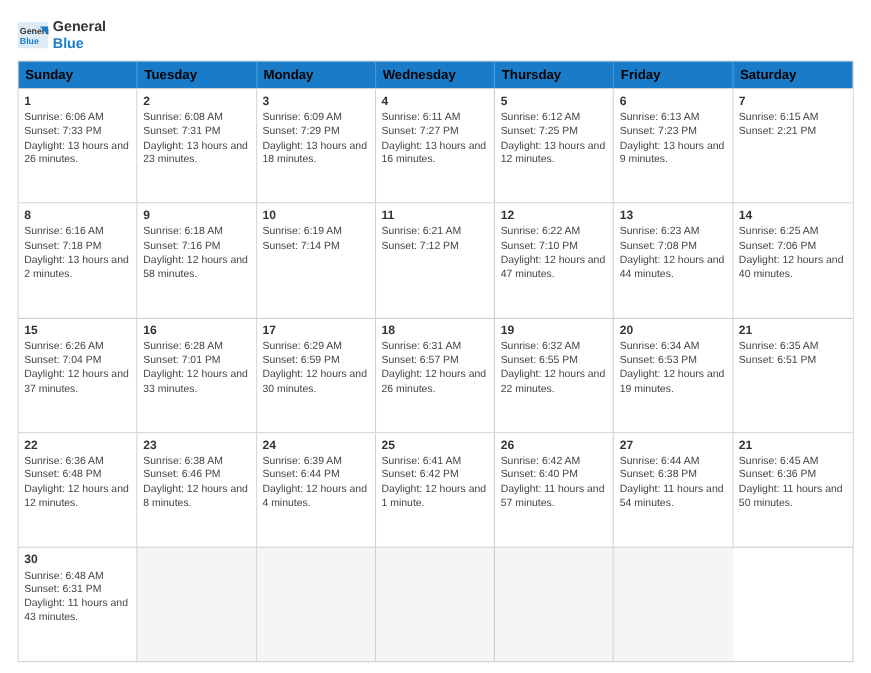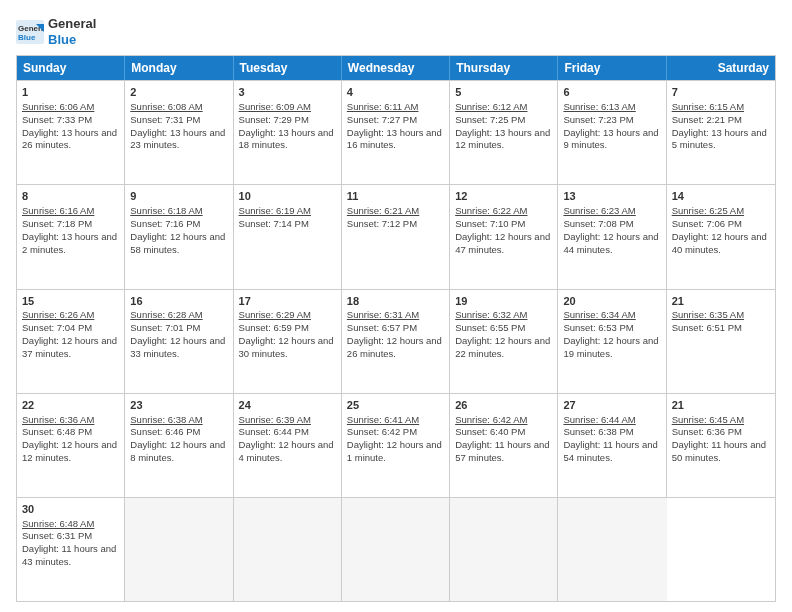--- a/index.html
+++ b/index.html
@@ -59,27 +59,27 @@
       display: flex;
       flex-direction: column;
       border: 1px solid #ccc;
     }
     .cal-header {
       display: grid;
       grid-template-columns: repeat(7, 1fr);
       background: #1a7cc9;
     }
     .cal-header-cell {
-      color: #ffffff;
+      color: #000000;
       font-size: 12px;
       font-weight: bold;
       padding: 5px 6px;
       border-right: 1px solid #4a9dd8;
     }
-    .cal-header-cell:last-child { border-right: none; text-align: right; }
+    .cal-header-cell:last-child { border-right: none; }
     .cal-body {
       display: flex;
       flex-direction: column;
       flex: 1;
     }
     .cal-row {
       display: grid;
       grid-template-columns: repeat(7, 1fr);
       flex: 1;
       border-top: 1px solid #ccc;
@@ -94,21 +94,21 @@
       background: #fff;
     }
     .cal-cell:last-child { border-right: none; }
     .cal-cell.empty { background: #f5f5f5; }
     .cal-cell .day-num {
       font-size: 11px;
       font-weight: bold;
       display: block;
       margin-bottom: 1px;
     }
-    .cal-cell .sun { color: #333; text-decoration: underline; }
+    .cal-cell .sun { color: #333; }
     .cal-cell .info { color: #444; }
   </style>
 </head>
 <body>
 
 <div class="page">
   <div class="header">
     <div class="logo">
       <svg class="logo-icon" viewBox="0 0 28 24">
         <rect x="0" y="0" width="28" height="24" rx="2" fill="#1a7cc9" opacity="0.15"></rect>
@@ -123,36 +123,36 @@
     </div>
     <div class="title-block">
       <div class="month-title"></div>
       <div class="location"></div>
     </div>
   </div>
 
   <div class="calendar">
     <div class="cal-header">
     <div class="cal-header-cell">Sunday</div>
+        <div class="cal-header-cell">Tuesday</div>
         <div class="cal-header-cell">Monday</div>
-        <div class="cal-header-cell">Tuesday</div>
         <div class="cal-header-cell">Wednesday</div>
         <div class="cal-header-cell">Thursday</div>
         <div class="cal-header-cell">Friday</div>
         <div class="cal-header-cell">Saturday</div>
       </div>
     <div class="cal-body">
     <div class="cal-row">
           <div class="cal-cell"><span class="day-num">1</span><span class="info sun">Sunrise: 6:06 AM</span><br><span class="info">Sunset: 7:33 PM</span><br><span class="info">Daylight: 13 hours and 26 minutes.</span></div>
           <div class="cal-cell"><span class="day-num">2</span><span class="info sun">Sunrise: 6:08 AM</span><br><span class="info">Sunset: 7:31 PM</span><br><span class="info">Daylight: 13 hours and 23 minutes.</span></div>
           <div class="cal-cell"><span class="day-num">3</span><span class="info sun">Sunrise: 6:09 AM</span><br><span class="info">Sunset: 7:29 PM</span><br><span class="info">Daylight: 13 hours and 18 minutes.</span></div>
           <div class="cal-cell"><span class="day-num">4</span><span class="info sun">Sunrise: 6:11 AM</span><br><span class="info">Sunset: 7:27 PM</span><br><span class="info">Daylight: 13 hours and 16 minutes.</span></div>
           <div class="cal-cell"><span class="day-num">5</span><span class="info sun">Sunrise: 6:12 AM</span><br><span class="info">Sunset: 7:25 PM</span><br><span class="info">Daylight: 13 hours and 12 minutes.</span></div>
           <div class="cal-cell"><span class="day-num">6</span><span class="info sun">Sunrise: 6:13 AM</span><br><span class="info">Sunset: 7:23 PM</span><br><span class="info">Daylight: 13 hours and 9 minutes.</span></div>
-          <div class="cal-cell"><span class="day-num">7</span><span class="info sun">Sunrise: 6:15 AM</span><br><span class="info">Sunset: 2:21 PM</span><br><span class="info">Daylight: 13 hours and 5 minutes.</span></div>
+          <div class="cal-cell"><span class="day-num">7</span><span class="info sun">Sunrise: 6:15 AM</span><br><span class="info">Sunset: 2:21 PM</span><br></div>
         </div>
         <div class="cal-row">
           <div class="cal-cell"><span class="day-num">8</span><span class="info sun">Sunrise: 6:16 AM</span><br><span class="info">Sunset: 7:18 PM</span><br><span class="info">Daylight: 13 hours and 2 minutes.</span></div>
           <div class="cal-cell"><span class="day-num">9</span><span class="info sun">Sunrise: 6:18 AM</span><br><span class="info">Sunset: 7:16 PM</span><br><span class="info">Daylight: 12 hours and 58 minutes.</span></div>
           <div class="cal-cell"><span class="day-num">10</span><span class="info sun">Sunrise: 6:19 AM</span><br><span class="info">Sunset: 7:14 PM</span><br></div>
           <div class="cal-cell"><span class="day-num">11</span><span class="info sun">Sunrise: 6:21 AM</span><br><span class="info">Sunset: 7:12 PM</span><br></div>
           <div class="cal-cell"><span class="day-num">12</span><span class="info sun">Sunrise: 6:22 AM</span><br><span class="info">Sunset: 7:10 PM</span><br><span class="info">Daylight: 12 hours and 47 minutes.</span></div>
           <div class="cal-cell"><span class="day-num">13</span><span class="info sun">Sunrise: 6:23 AM</span><br><span class="info">Sunset: 7:08 PM</span><br><span class="info">Daylight: 12 hours and 44 minutes.</span></div>
           <div class="cal-cell"><span class="day-num">14</span><span class="info sun">Sunrise: 6:25 AM</span><br><span class="info">Sunset: 7:06 PM</span><br><span class="info">Daylight: 12 hours and 40 minutes.</span></div>
         </div>

